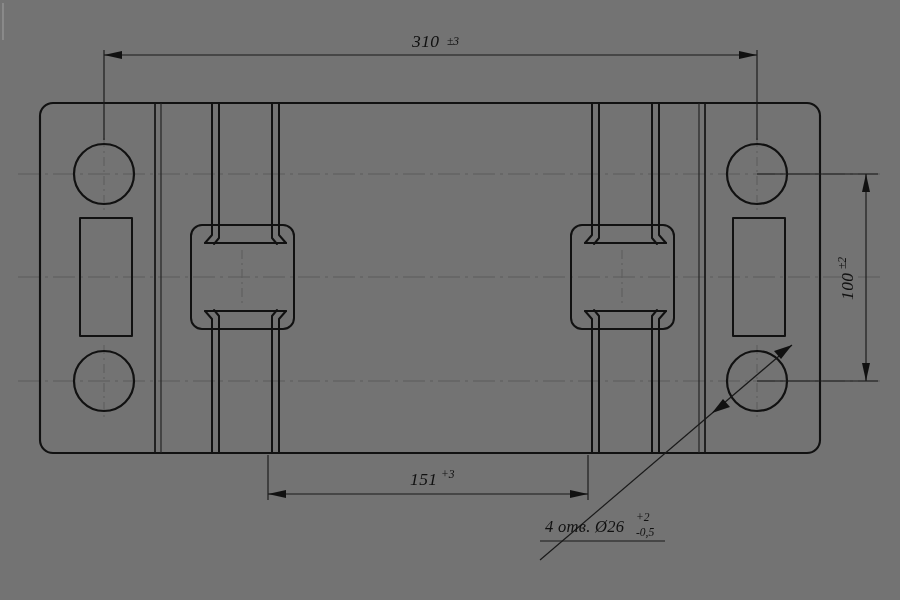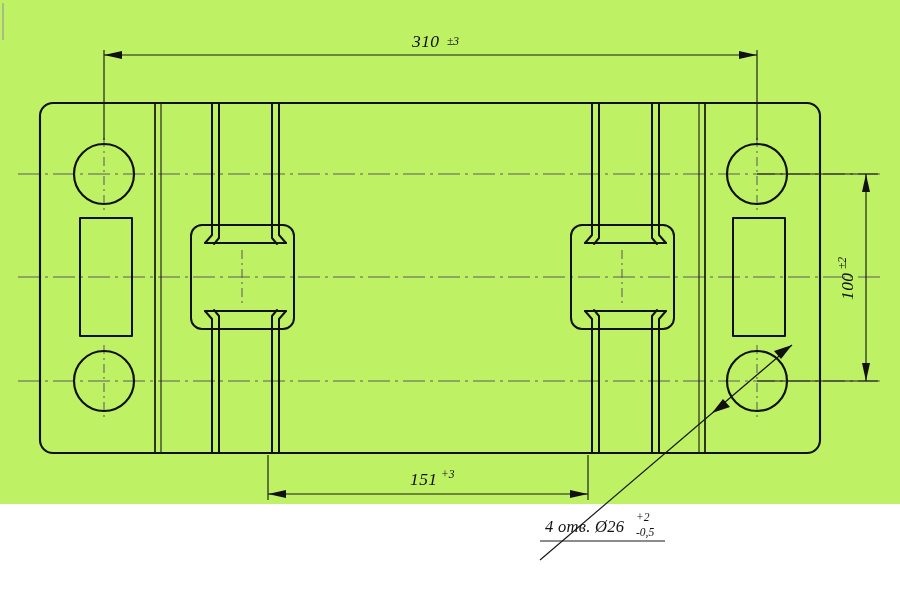--- a/index.html
+++ b/index.html
@@ -9,22 +9,22 @@
   }
   body {
     width: 900px;
     height: 600px;
     overflow: hidden;
     font-family: "Liberation Serif", serif;
   }
   #drawing-root {
     position: relative;
     width: 900px;
-    height: 504px;
-    background: #bef264;
+    height: 600px;
+    background: #737373;
   }
   svg.sheet {
     display: block;
     width: 900px;
     height: 600px;
   }
   .outline {
     fill: none;
     stroke: #111111;
     stroke-width: 2.1;

